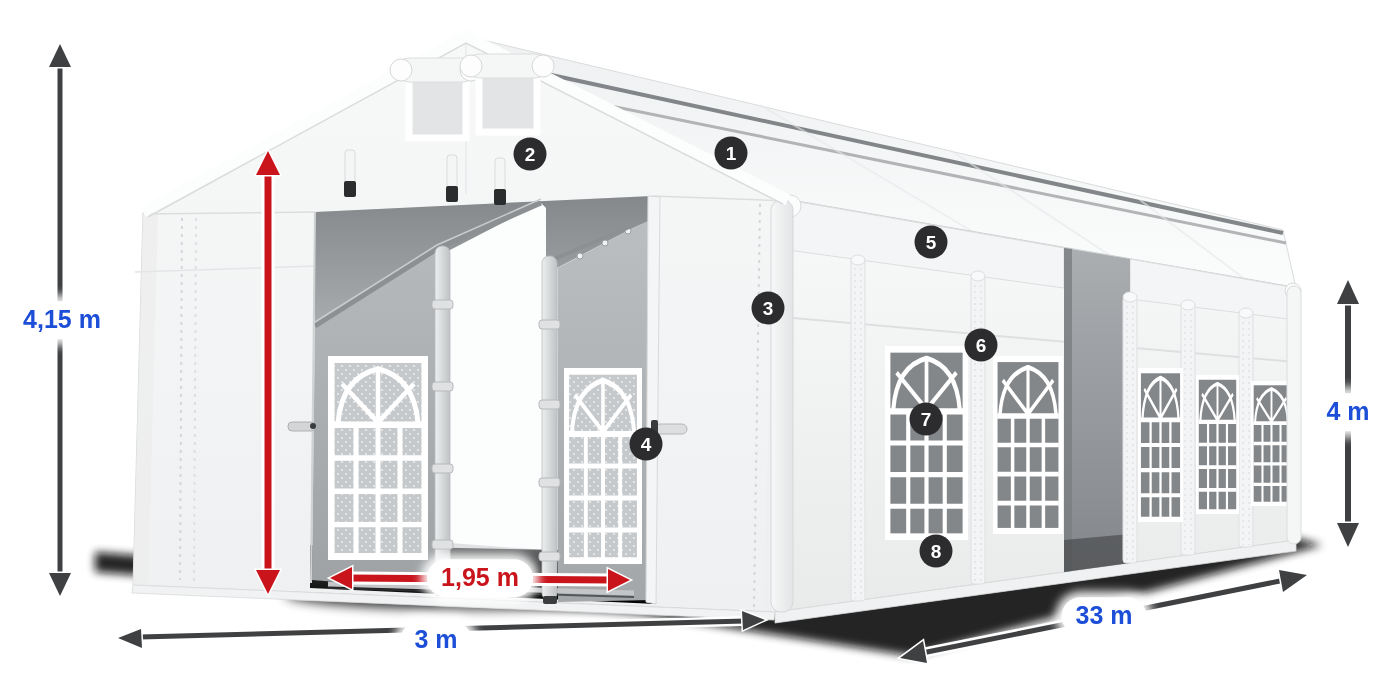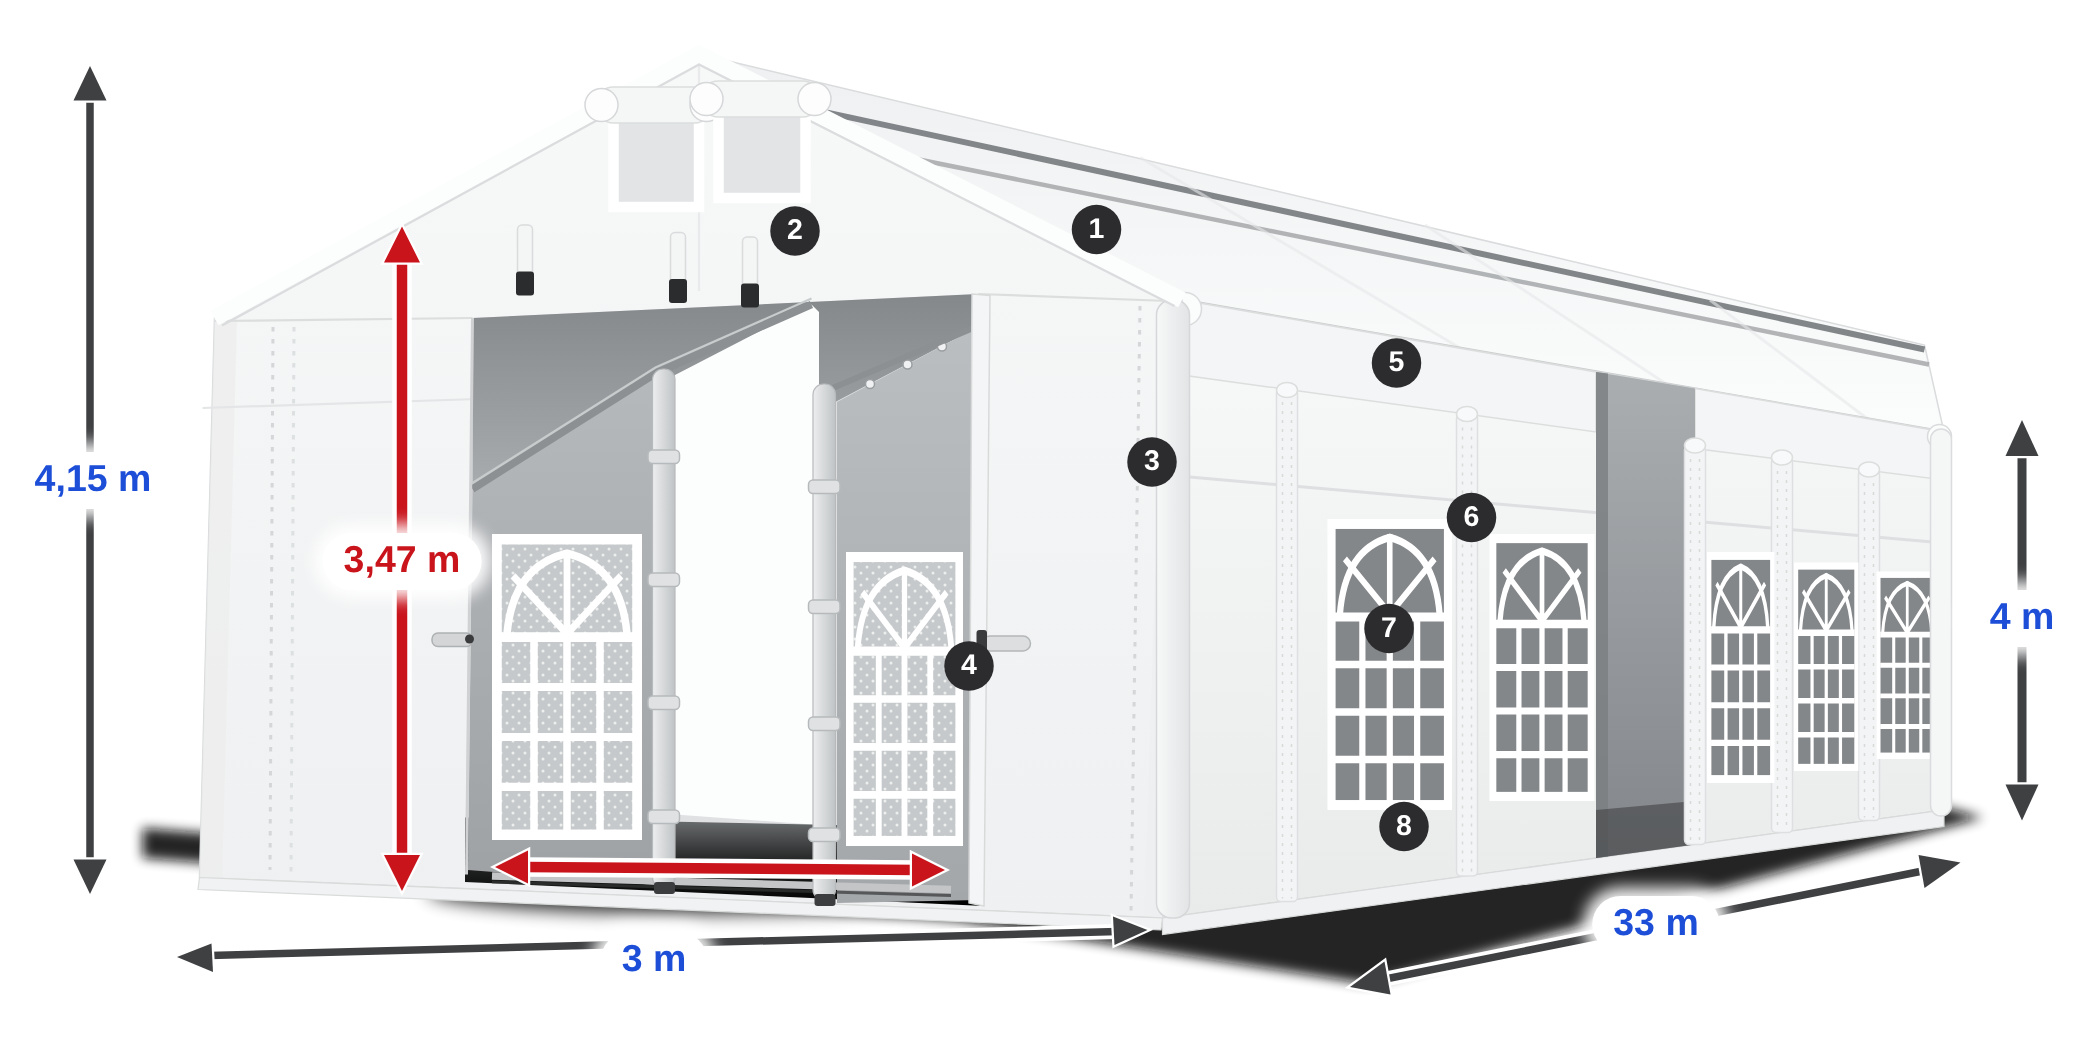--- a/index.html
+++ b/index.html
@@ -280,21 +280,21 @@
   </g>
   <g>
     <line x1="1348" y1="302" x2="1348" y2="525" stroke="#ffffff" stroke-width="11"></line>
     <line x1="1348" y1="302" x2="1348" y2="525" stroke="#3f4042" stroke-width="6"></line>
     <polygon points="1348,280 1337,304 1359,304" fill="#3f4042" stroke="#ffffff" stroke-width="3" paint-order="stroke"></polygon>
     <polygon points="1348,547 1337,523 1359,523" fill="#3f4042" stroke="#ffffff" stroke-width="3" paint-order="stroke"></polygon>
   </g>
 </svg>
 
 <div class="pill" style="left:62px;top:320px">4,15 m</div>
-<div class="pill red" style="left:268px;top:374px">3,47 m</div>
+<div class="pill red" style="left:480px;top:578px">1,95 m</div>
 <div class="pill" style="left:436px;top:640px">3 m</div>
 <div class="pill" style="left:1104px;top:616px">33 m</div>
 <div class="pill" style="left:1348px;top:412px">4 m</div>
 
 <div class="badge" style="left:731px;top:153px">1</div>
 <div class="badge" style="left:530px;top:154px">2</div>
 <div class="badge" style="left:768px;top:308px">3</div>
 <div class="badge" style="left:646px;top:444px">4</div>
 <div class="badge" style="left:931px;top:242px">5</div>
 <div class="badge" style="left:981px;top:345px">6</div>

